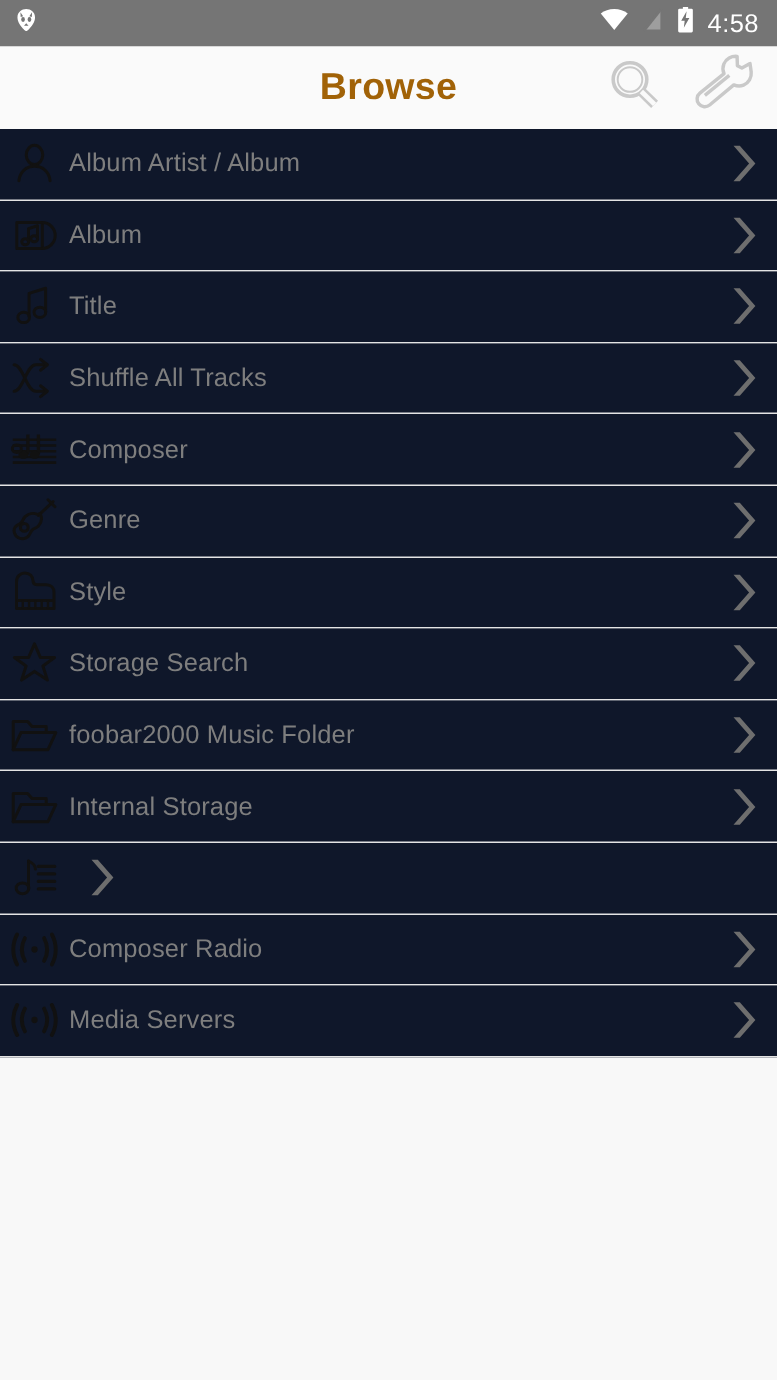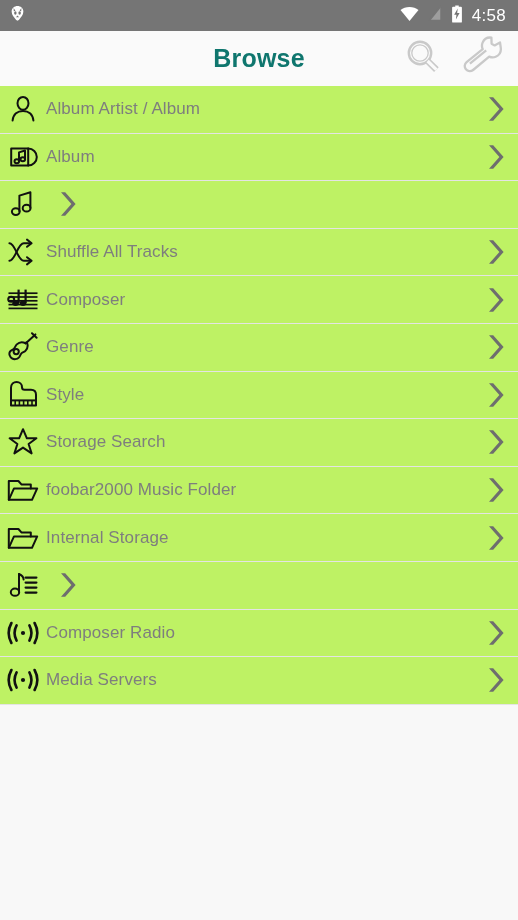--- a/index.html
+++ b/index.html
@@ -28,40 +28,40 @@
 
   
   #app-bar {
     height:55px; width:100%;
     background:#fafafa;
     position:relative;
     display:flex; align-items:center;
   }
   #page-title {
     position:absolute; left:0; right:0; text-align:center;
-    font-size:25px; font-weight:bold; color:#0f766e;
+    font-size:25px; font-weight:bold; color:#a16207;
     letter-spacing:.2px; pointer-events:none;
   }
   #app-bar-actions {
     margin-left:auto; display:flex; align-items:center;
     gap:14px; padding-right:12px; z-index:2;
   }
   .appbar-btn {
     width:46px; height:46px;
     display:flex; align-items:center; justify-content:center;
     background:none; border:none; cursor:pointer;
   }
 
   
   #browse-list { width:100%; background:#fafafa; }
   .list-row {
     height:47.6px; width:100%;
     display:flex; align-items:center;
     border-bottom:1px solid #e4e4e4;
-    background:#bef264;
+    background:#0f172a;
     cursor:pointer;
     position:relative;
   }
   .row-icon {
     width:46px; min-width:46px;
     display:flex; align-items:center; justify-content:center;
     color:#111111;
   }
   .row-label {
     flex:1;
@@ -186,20 +186,21 @@
       </span>
     </div>
     <div class="list-row">
       <span class="row-icon">
         <svg width="30" height="30" viewBox="0 0 30 30">
         <path d="M11.4 22.2 V6.6 l11.0 -3.4 v15.6" stroke="#111111" fill="none" stroke-width="2" stroke-linejoin="round" stroke-linecap="round"></path>
         <ellipse cx="7.8" cy="22.6" rx="3.9" ry="3.4" stroke="#111111" fill="none" stroke-width="2" stroke-linejoin="round" stroke-linecap="round"></ellipse>
         <ellipse cx="18.6" cy="19.2" rx="3.9" ry="3.4" stroke="#111111" fill="none" stroke-width="2" stroke-linejoin="round" stroke-linecap="round"></ellipse>
         </svg>
       </span>
+      <span class="row-label">Title</span>
       <span class="row-chevron">
         <svg width="20" height="30" viewBox="0 0 20 30">
     <path d="M5.0 3.2 L15.4 15.0 L5.0 26.8 L9.2 26.8 L19.6 15.0 L9.2 3.2 Z" fill="#6e6e6e"></path>
         </svg>
       </span>
     </div>
     <div class="list-row">
       <span class="row-icon">
         <svg width="32" height="30" viewBox="0 0 32 30">
         <path d="M2.4 6.2 c6.0 0 8.2 17.6 14.4 17.6 h6.6" stroke="#111111" fill="none" stroke-width="2" stroke-linejoin="round" stroke-linecap="round"></path>

